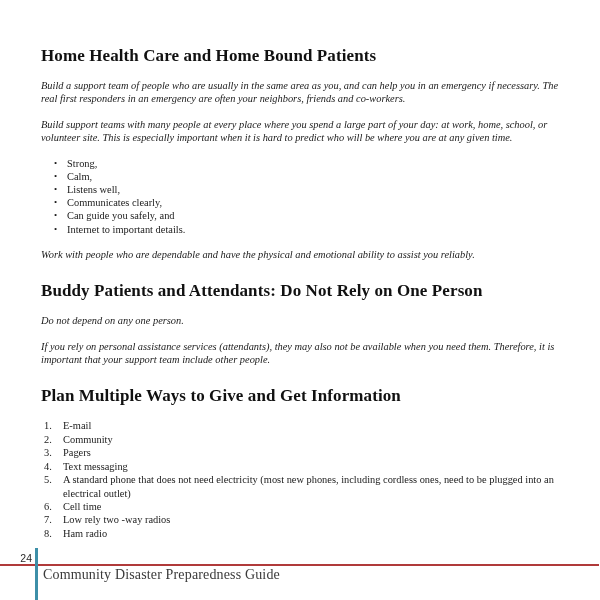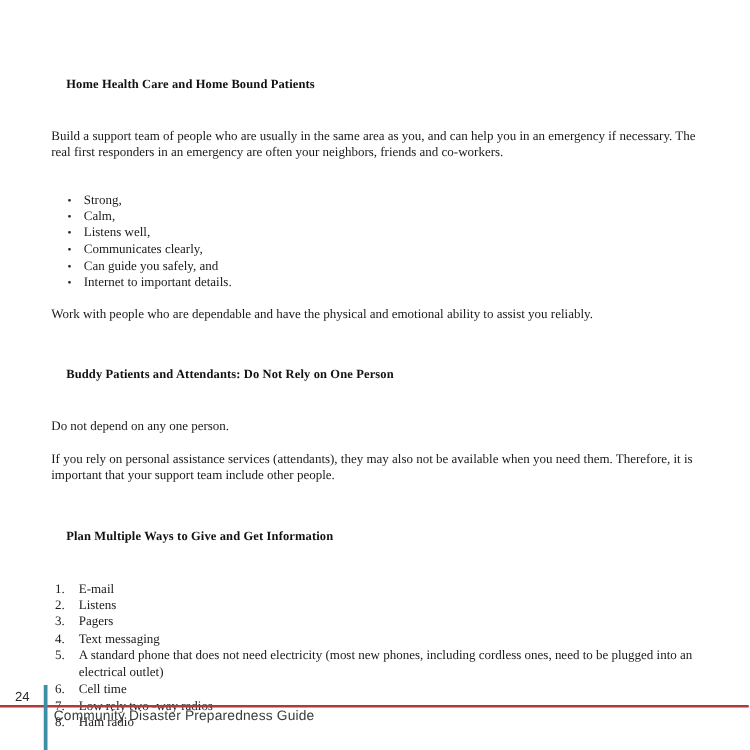--- a/index.html
+++ b/index.html
@@ -25,36 +25,37 @@
 
   .content {
     position: absolute;
     left: 41px;
     top: 48px;
     width: 524px;
   }
 
   h2.section-heading {
     font-family: "Liberation Serif", "DejaVu Serif", serif;
-    font-size: 10px;
+    font-size: 17px;
     font-weight: bold;
-    margin: 12px;
+    margin: 0;
     padding: 0;
     line-height: 15px;
     letter-spacing: 0.1px;
     color: #111111;
   }
 
   p.body-text {
     font-size: 10.4px;
     line-height: 13.4px;
     margin: 0;
     padding: 0;
     color: #1a1a1a;
     text-align: left;
+    font-style: italic;
   }
 
   .gap-after-heading { height: 16px; }
   .gap-para { height: 12px; }
   .gap-before-heading { height: 22px; }
 
   ul.bullet-list {
     list-style: none;
     margin: 0;
     padding: 0;
@@ -111,47 +112,49 @@
     top: 548px;
     width: 2.5px;
     height: 52px;
     background: #3d8fa8;
   }
   .page-number {
     position: absolute;
     left: 12px;
     top: 552px;
     width: 20px;
+    text-align: right;
     font-family: "Liberation Sans", "DejaVu Sans", sans-serif;
     font-size: 10.5px;
     color: #2a2a2a;
   }
   .footer-title {
     position: absolute;
     left: 43px;
     top: 567px;
-    font-family: Liberation Sans, sans-serif;
-    font-size: 11px;
+    font-family: Liberation Serif, serif;
+    font-size: 14px;
     letter-spacing: 0.15px;
     color: #3a3a3a;
   }
 </style>
 </head>
 <body>
 
 <div class="page">
 
   <div class="content">
 
     <h2 class="section-heading">Home Health Care and Home Bound Patients</h2>
     <div class="gap-after-heading"></div>
 
     <p class="body-text">Build a support team of people who are usually in the same area as you, and can help you in an emergency if necessary. The real first responders in an emergency are often your neighbors, friends and co-workers.</p>
     <div class="gap-para"></div>
 
+    <p class="body-text">Build support teams with many people at every place where you spend a large part of your day: at work, home, school, or volunteer site. This is especially important when it is hard to predict who will be where you are at any given time.</p>
     <div class="gap-para"></div>
 
 
     <ul class="bullet-list">
       <li>
         <span class="bullet-marker">•</span>
         <span>Strong,</span>
       </li>
       <li>
         <span class="bullet-marker">•</span>
@@ -192,21 +195,21 @@
     <div class="gap-after-heading"></div>
 
 
     <ol class="numbered-list">
       <li>
         <span class="num-marker">1.</span>
         <span>E-mail</span>
       </li>
       <li>
         <span class="num-marker">2.</span>
-        <span>Listens</span>
+        <span>Community</span>
       </li>
       <li>
         <span class="num-marker">3.</span>
         <span>Pagers</span>
       </li>
       <li>
         <span class="num-marker">4.</span>
         <span>Text messaging</span>
       </li>
       <li>

